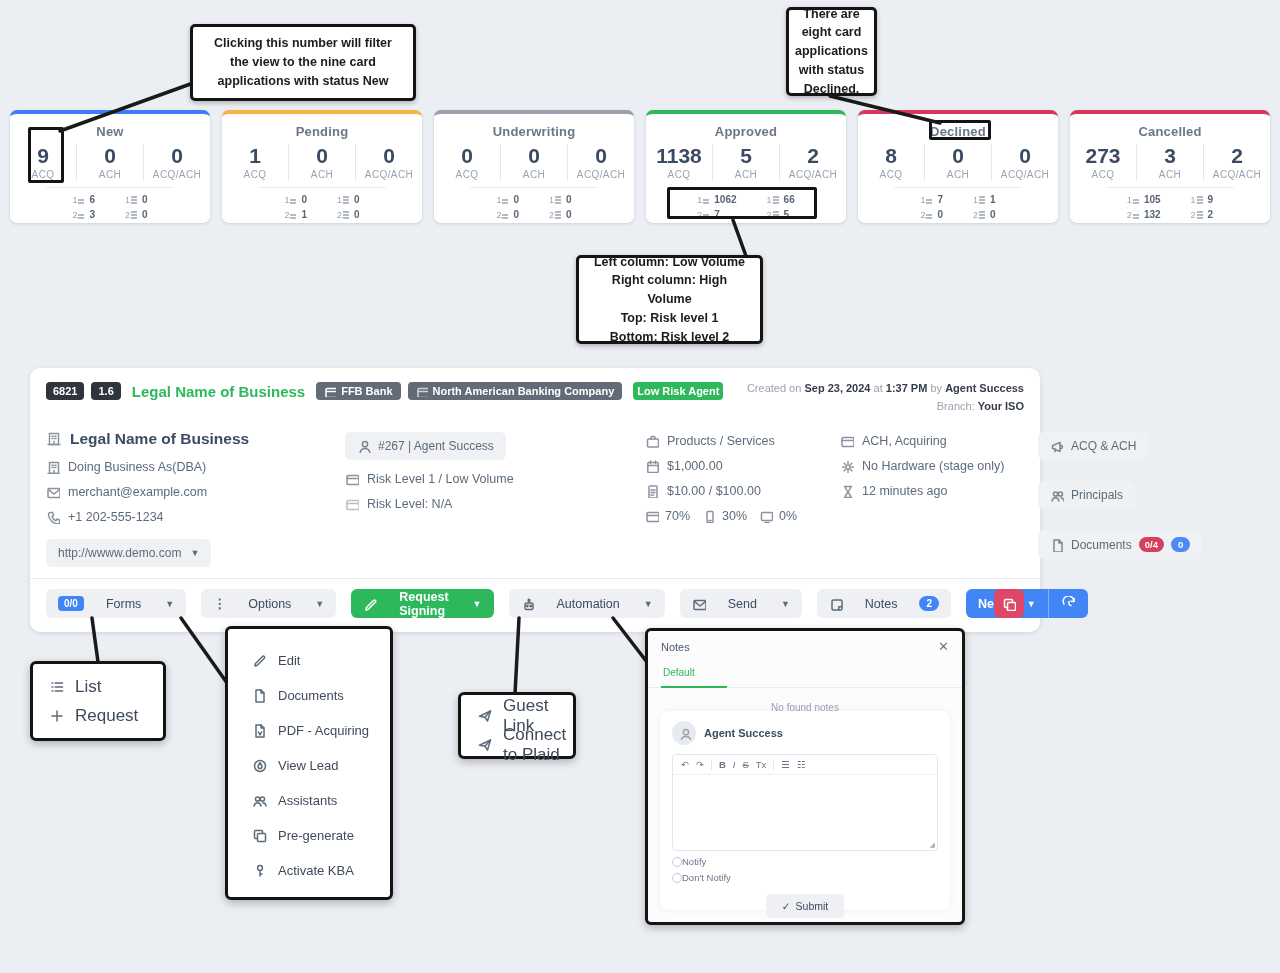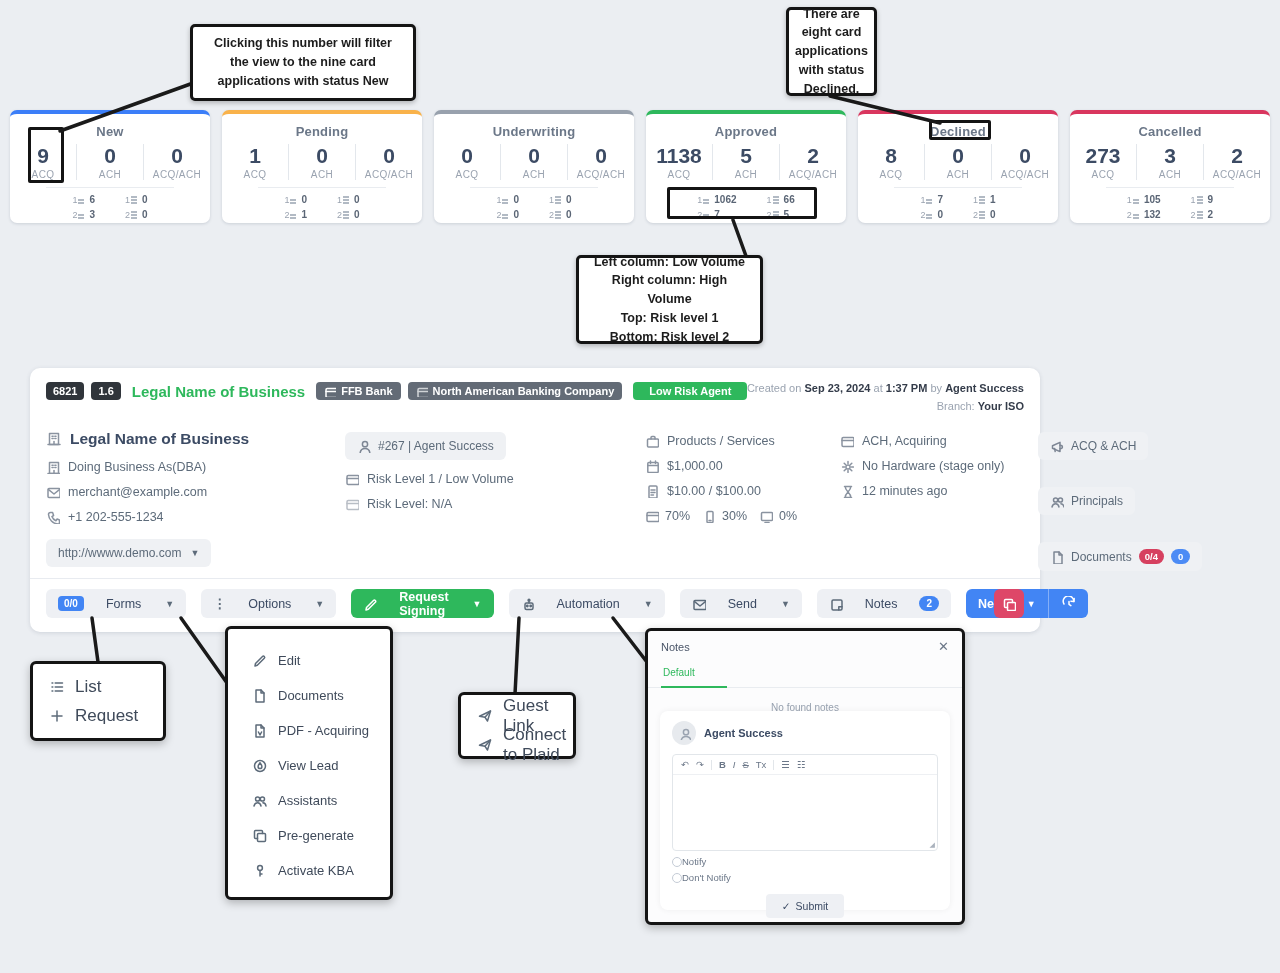--- a/index.html
+++ b/index.html
@@ -29,33 +29,33 @@
   
   .co{position:absolute;background:#fff;border:3px solid #141414;border-radius:5px;box-shadow:0 2px 5px rgba(0,0,0,.25);font-weight:700;font-size:12.5px;color:#1c1c1c;display:flex;flex-direction:column;justify-content:center;text-align:center;line-height:1.5;padding:6px 10px;z-index:60}
   .panel{position:absolute;background:#fff;border:3px solid #141414;border-radius:6px;box-shadow:0 3px 8px rgba(0,0,0,.25);z-index:60}
   .hl{position:absolute;border:3px solid #141414;border-radius:2px;z-index:40}
   #lines{position:absolute;left:0;top:0;z-index:50;pointer-events:none}
   
   .dcard{position:absolute;left:30px;top:368px;width:1010px;height:264px;background:#fff;border-radius:10px;box-shadow:0 1px 4px rgba(60,75,100,.16)}
   .hdr{position:absolute;left:16px;top:14px;display:flex;align-items:center;gap:7px}
   .bdg-dark{background:#30353b;color:#fff;font-size:11px;font-weight:700;padding:3px 7px;border-radius:4px}
   .bdg-gray{background:#636b76;color:#fff;font-size:11px;font-weight:700;padding:3px 8px;border-radius:4px;display:flex;align-items:center;gap:5px}
-  .bdg-green{background:#2eb85c;color:#fff;font-size:11px;font-weight:700;padding:3px 16px;border-radius:4px}
+  .bdg-green{background:#2eb85c;color:#fff;font-size:11px;font-weight:700;padding:3px 4px;border-radius:4px}
   .biz-title{color:#2eb85c;font-size:15px;font-weight:700;margin:0 4px;cursor:pointer}
   .created{position:absolute;right:16px;top:12px;text-align:right;font-size:11px;color:#9aa3b0;line-height:1.6}
   .created b{color:#343c4a}
   .colh{display:flex;align-items:center;gap:8px;font-size:15.5px;font-weight:700;color:#3c4b64;margin-bottom:12px}
   .row{display:flex;align-items:center;gap:8px;font-size:12.5px;color:#5d6b7a;margin-bottom:11px}
   .row .ic,.colh .ic{color:#8a93a0}
   .pill{display:inline-flex;align-items:center;gap:7px;background:#eff1f4;border-radius:6px;padding:7px 12px;font-size:12px;color:#5d6b7a;cursor:pointer}
   .pill .ic{color:#7d8694}
   .chev{font-size:9px;color:#5d6b7a;margin-left:2px}
   .split{display:flex;align-items:center;gap:6px;font-size:12.5px;color:#5d6b7a}
   .split .ic{color:#8a93a0}
-  .sidecol{display:flex;flex-direction:column;align-items:flex-start;gap:27px}
+  .sidecol{display:flex;flex-direction:column;align-items:flex-start;gap:21px}
   .bdg-red{background:#d6405f;color:#fff;font-size:9.5px;font-weight:700;padding:2px 6px;border-radius:8px}
   .bdg-blue2{background:#4c8bf5;color:#fff;font-size:9.5px;font-weight:700;padding:2px 7px;border-radius:8px}
   .divid{position:absolute;left:0;right:0;top:210px;border-top:1px solid #e8ebf0}
   
   .tbar{position:absolute;left:16px;top:221px;display:flex;gap:15px;align-items:center}
   .tbtn{display:flex;align-items:center;gap:22px;height:29px;padding:0 12px;background:#eef0f4;border-radius:6px;font-size:12.5px;color:#3c4b64;font-weight:500;cursor:pointer}
   .tbtn .ic{color:#5d6b7a}
   .green{background:#2eb85c;color:#fff;font-weight:700}.green .ic,.green .chev{color:#fff}
   .bdg-blue{background:#4285f4;color:#fff;font-size:10px;font-weight:700;padding:2px 6px;border-radius:4px}
   .round{border-radius:9px;padding:2px 7px}

